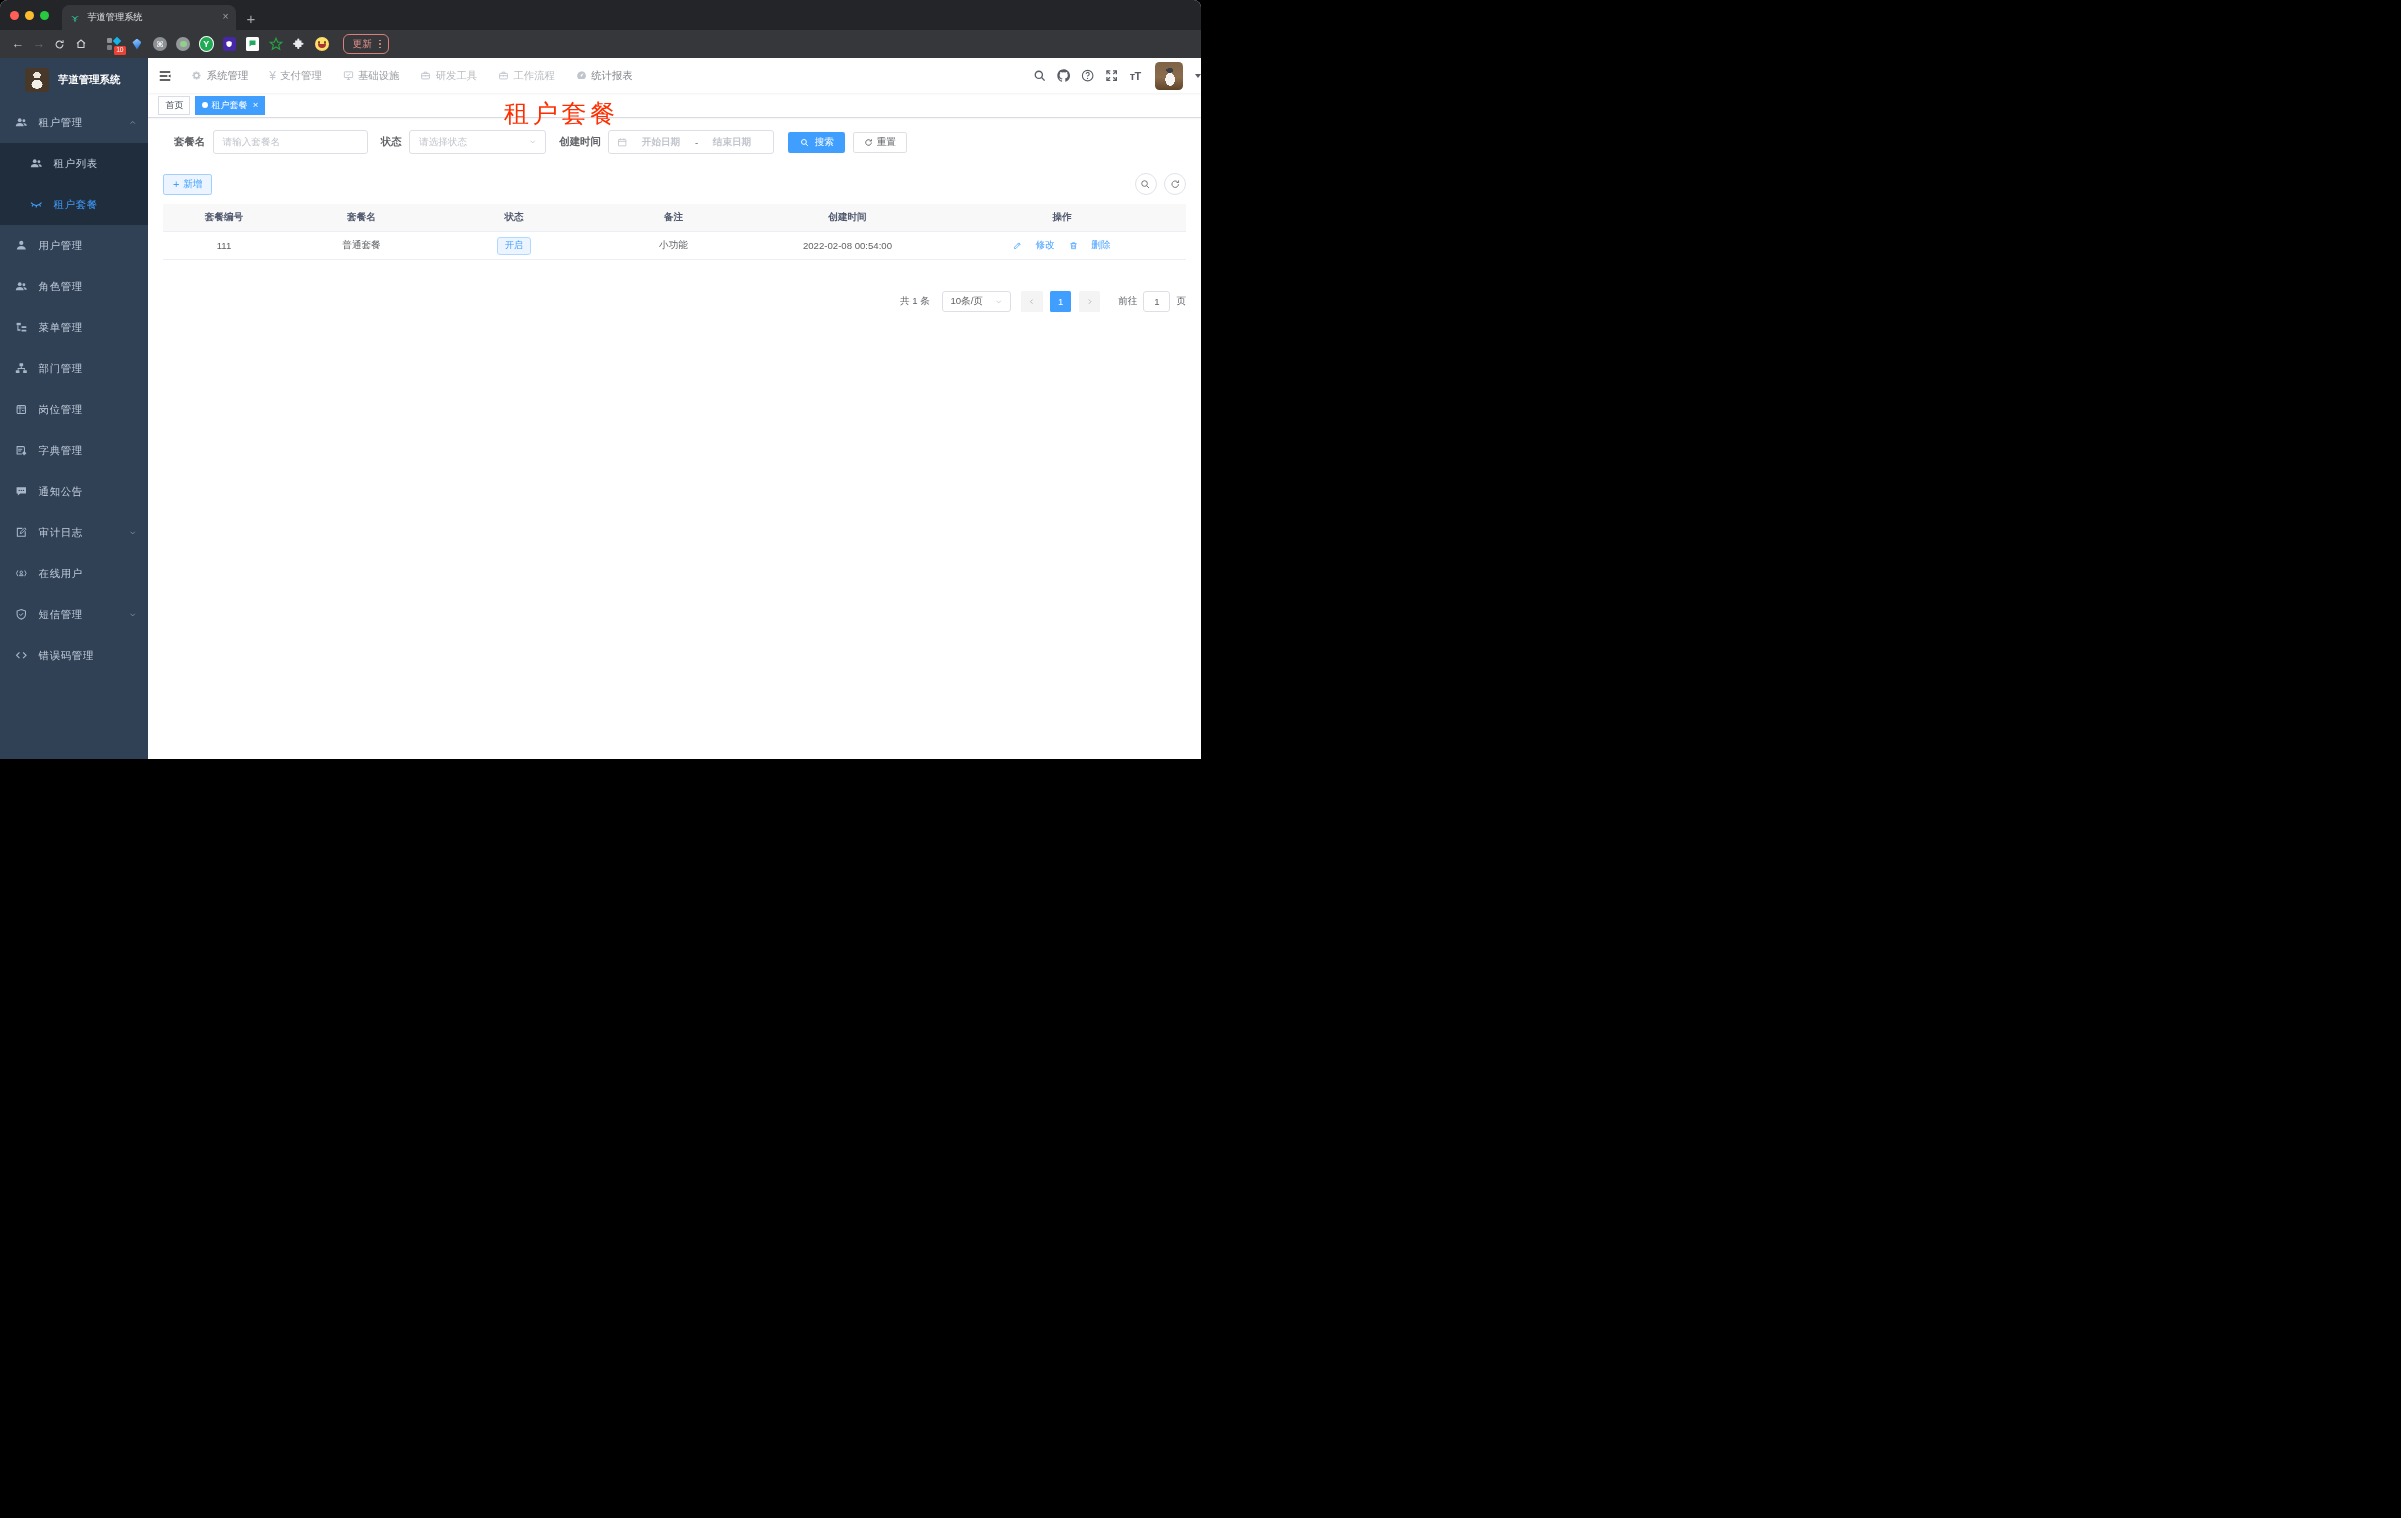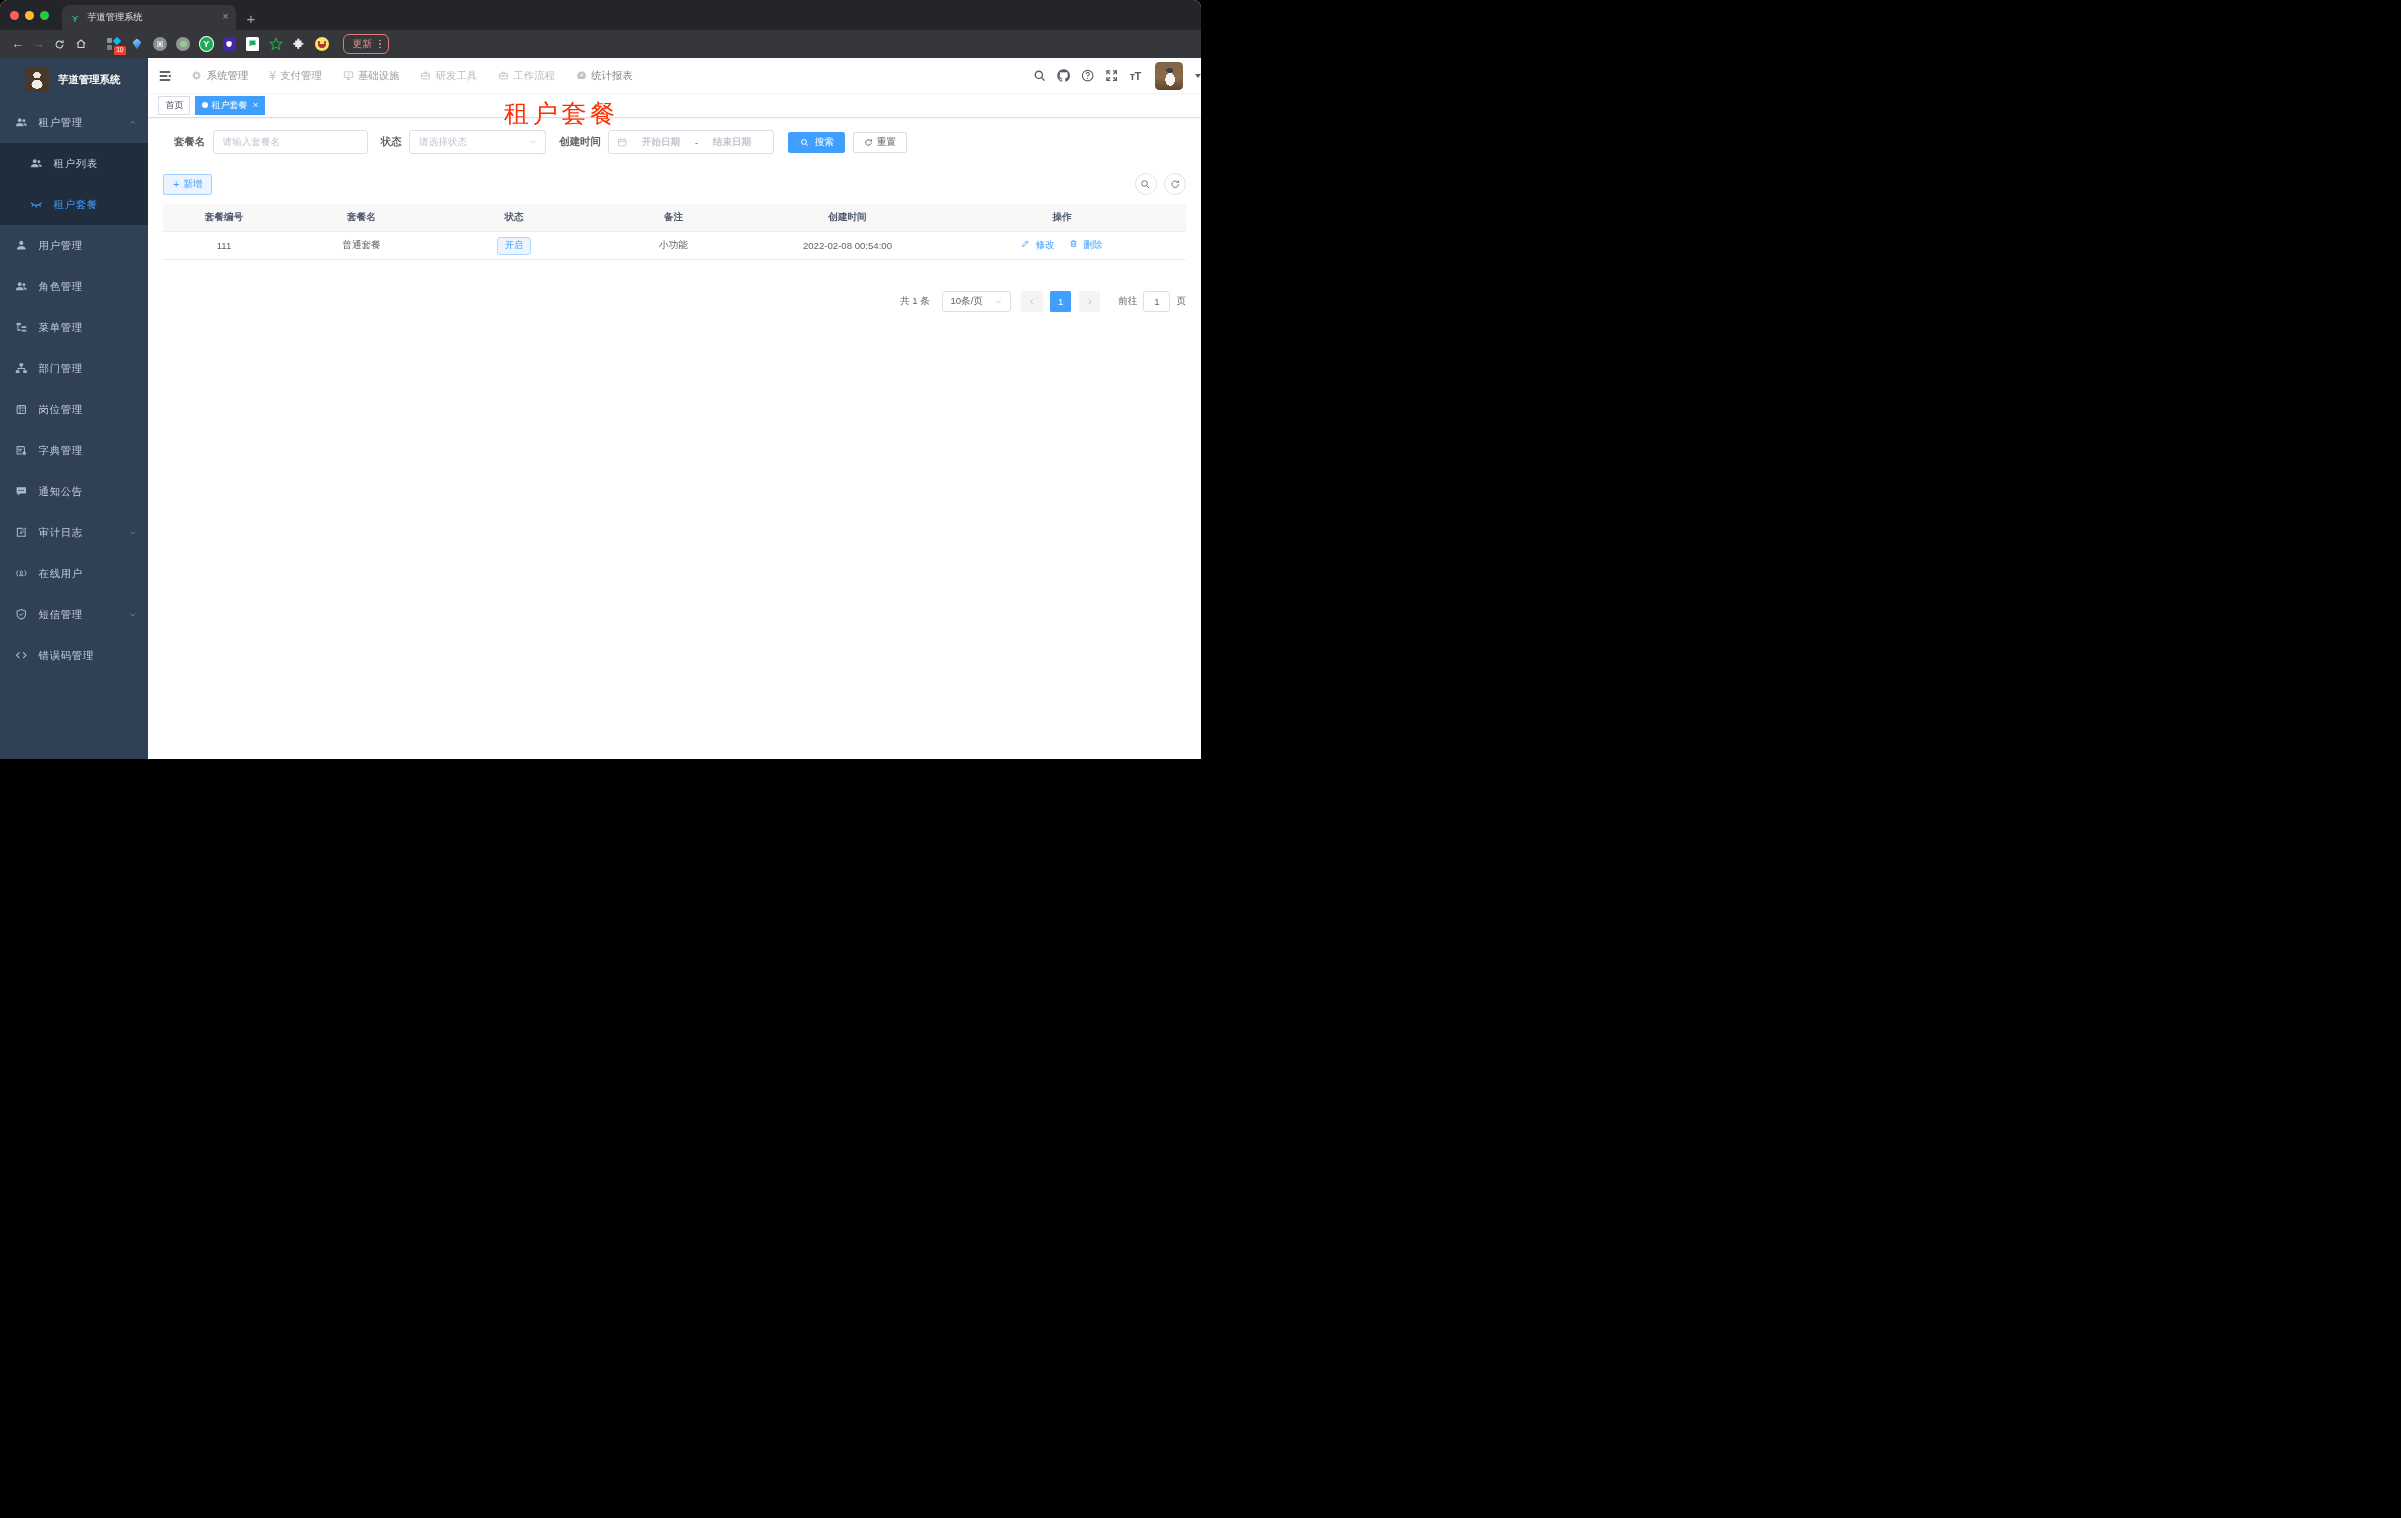--- a/index.html
+++ b/index.html
@@ -110,21 +110,21 @@
   .tool-icons { margin-left:auto; display:flex; gap:7.4px; }
   .circle-btn { width:22px; height:22px; border:0.7px solid #dfe3e9; border-radius:50%; background:#fff; display:flex; align-items:center; justify-content:center; color:#5f6368; cursor:pointer; }
   .circle-btn svg { width:10.4px; height:10.4px; }
 
   .grid-table { font-size:9.6px; }
   .g-row { display:grid; grid-template-columns:122px 153px 152px 167px 181px 1fr; align-items:center; }
   .g-head { background:#f8f8f9; height:28px; color:#515a6e; font-weight:bold; border-bottom:0.7px solid #ebeef5; }
   .g-body { height:28px; color:#606266; border-bottom:0.7px solid #ebeef5; background:#fff; }
   .g-cell { text-align:center; overflow:hidden; white-space:nowrap; }
   .tag-open { display:inline-flex; height:18px; align-items:center; padding:0 6.7px; background:#ecf5ff; border:0.7px solid #b3d8ff; color:#409eff; border-radius:3px; font-size:9px; }
-  .op-link { color:#409eff; display:inline-flex; align-items:flex-start; gap:5px; margin:0 6px; cursor:pointer; }
+  .op-link { color:#409eff; display:inline-flex; align-items:center; gap:13px; margin:0 6px; cursor:pointer; }
   .op-link svg { width:9px; height:9px; }
 
   .pagination { display:flex; align-items:center; justify-content:flex-end; margin-top:31px; font-size:9.6px; color:#606266; }
   .pg-total { margin-right:12px; }
   .pg-size { width:69px; height:21px; border:0.7px solid #dcdfe6; border-radius:3px; display:flex; align-items:center; justify-content:center; gap:12px; color:#606266; margin-right:10.4px; cursor:pointer; }
   .pg-btn { min-width:21.4px; height:21px; border-radius:1.5px; background:#f4f4f5; color:#b4b7bd; display:flex; align-items:center; justify-content:center; margin-right:7.4px; cursor:pointer; }
   .pg-btn svg { width:7.4px; height:7.4px; }
   .pg-page { min-width:21.4px; height:21px; border-radius:1.5px; background:#409eff; color:#fff; display:flex; align-items:center; justify-content:center; margin-right:7.4px; cursor:pointer; }
   .pg-next { margin-right:18px; }
   .pg-goto-label { margin-right:6px; }

